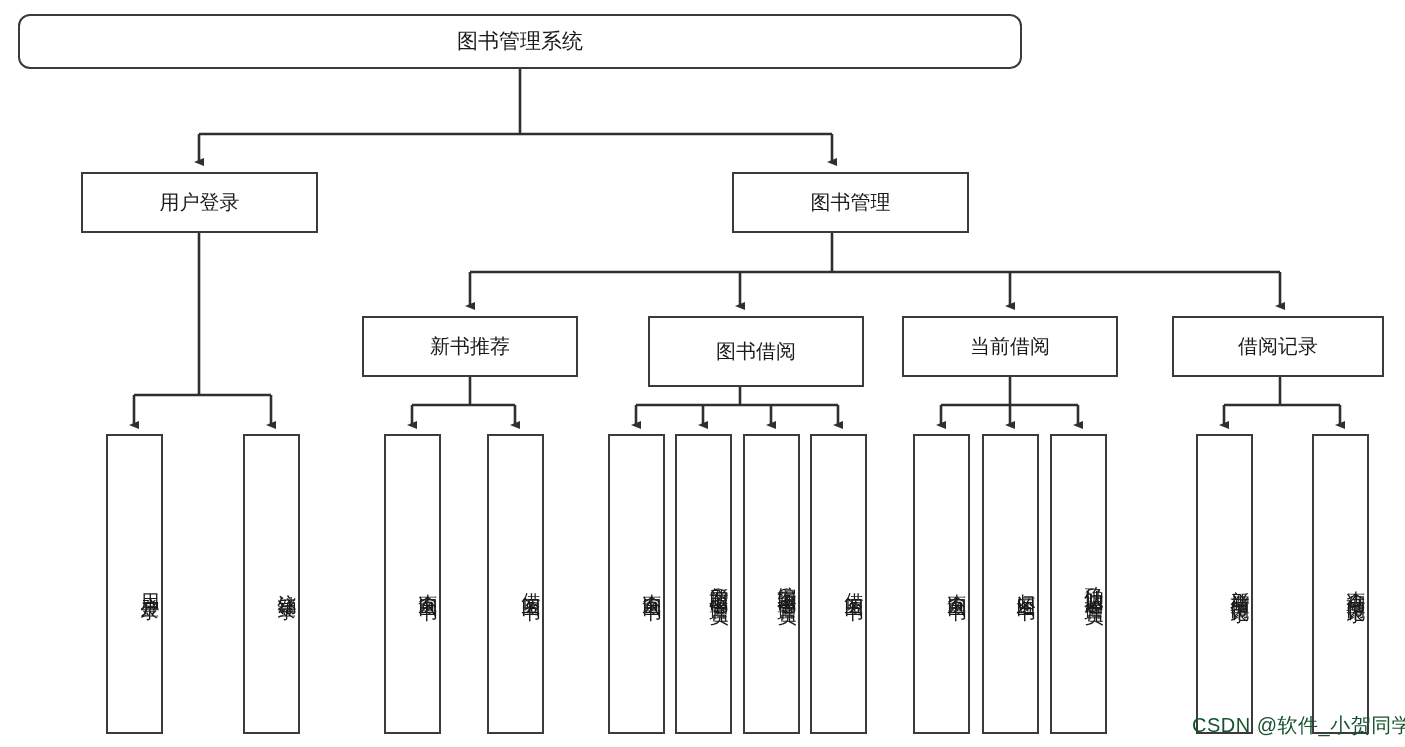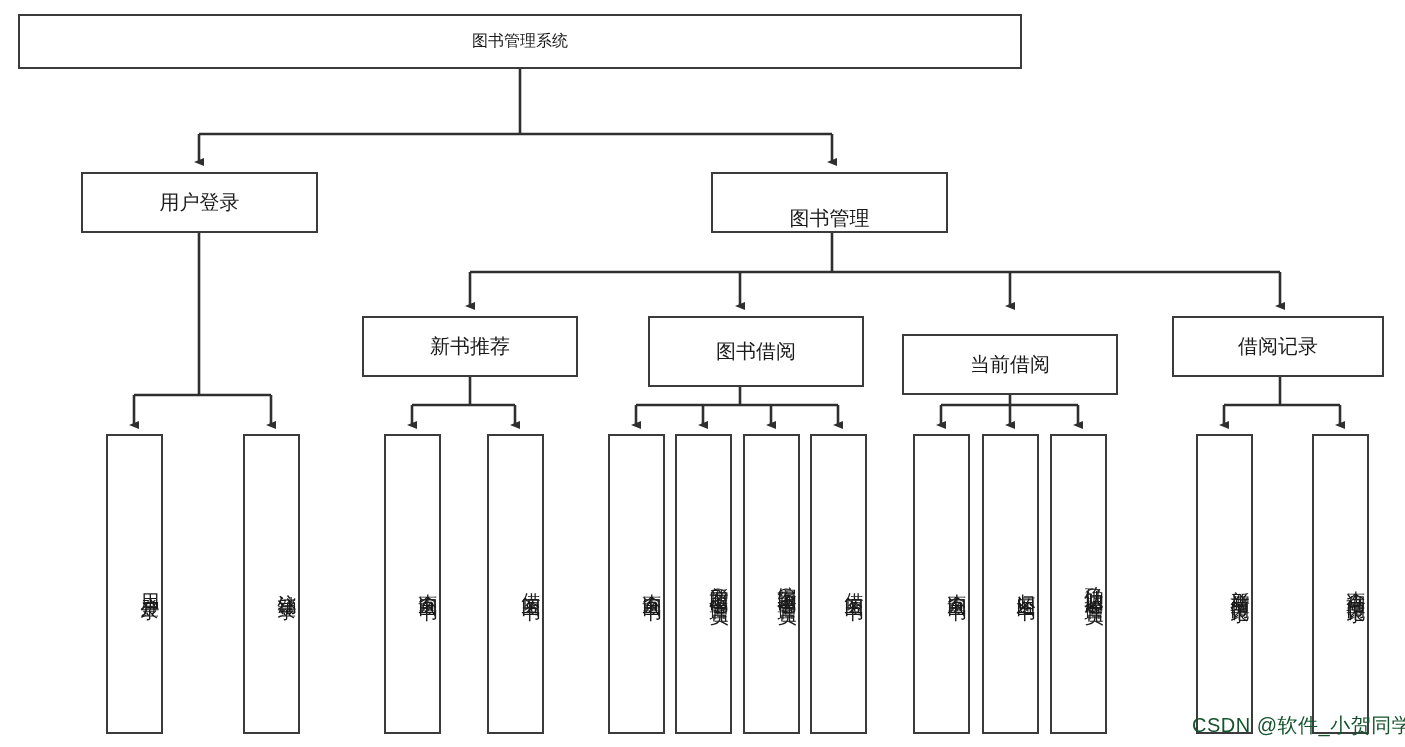--- a/index.html
+++ b/index.html
@@ -18,21 +18,21 @@
     box-sizing:border-box;
     background:#ffffff;
     border:2.5px solid #3b3b3b;
     display:flex;
     align-items:center;
     justify-content:center;
     text-align:center;
     color:#1a1a1a;
     line-height:1.18;
   }
-  .node.root{font-size:16px;}
+  .node.root{font-size:21px;border-radius:12px;}
   .node.lvl2{font-size:20px;}
   .node.lvl3{font-size:20px;}
   .node.leaf{
     font-size:19px;
     writing-mode:vertical-rl;
     text-orientation:upright;
     padding:6px 0;
     letter-spacing:2px;
     align-items:flex-start;
     justify-content:center;
@@ -108,31 +108,31 @@
     </g>
   </svg>
 
   <div class="node root" style="left:18px;top:14px;width:1004px;height:55px;">
     <span>图书管理系统</span>
   </div>
 
   <div class="node lvl2" style="left:81px;top:172px;width:237px;height:61px;">
     <span>用户登录</span>
   </div>
-  <div class="node lvl2" style="left:711px;top:172px;width:237px;height:61px;align-items:flex-end;">
+  <div class="node lvl2" style="left:732px;top:172px;width:237px;height:61px;">
     <span>图书管理</span>
   </div>
 
   <div class="node lvl3" style="left:362px;top:316px;width:216px;height:61px;text-align:right;">
     <span>新书推荐</span>
   </div>
   <div class="node lvl3" style="left:648px;top:316px;width:216px;height:71px;">
     <span>图书借阅</span>
   </div>
-  <div class="node lvl3" style="left:902px;top:316px;width:216px;height:61px;margin-top:18px;">
+  <div class="node lvl3" style="left:902px;top:316px;width:216px;height:61px;">
     <span>当前借阅</span>
   </div>
   <div class="node lvl3" style="left:1172px;top:316px;width:212px;height:61px;">
     <span>借阅记录</span>
   </div>
 
   <div class="node leaf" style="left:106px;top:434px;width:57px;height:300px;">
     <span class="leaf-text">用户登录</span>
   </div>
   <div class="node leaf" style="left:243px;top:434px;width:57px;height:300px;">

